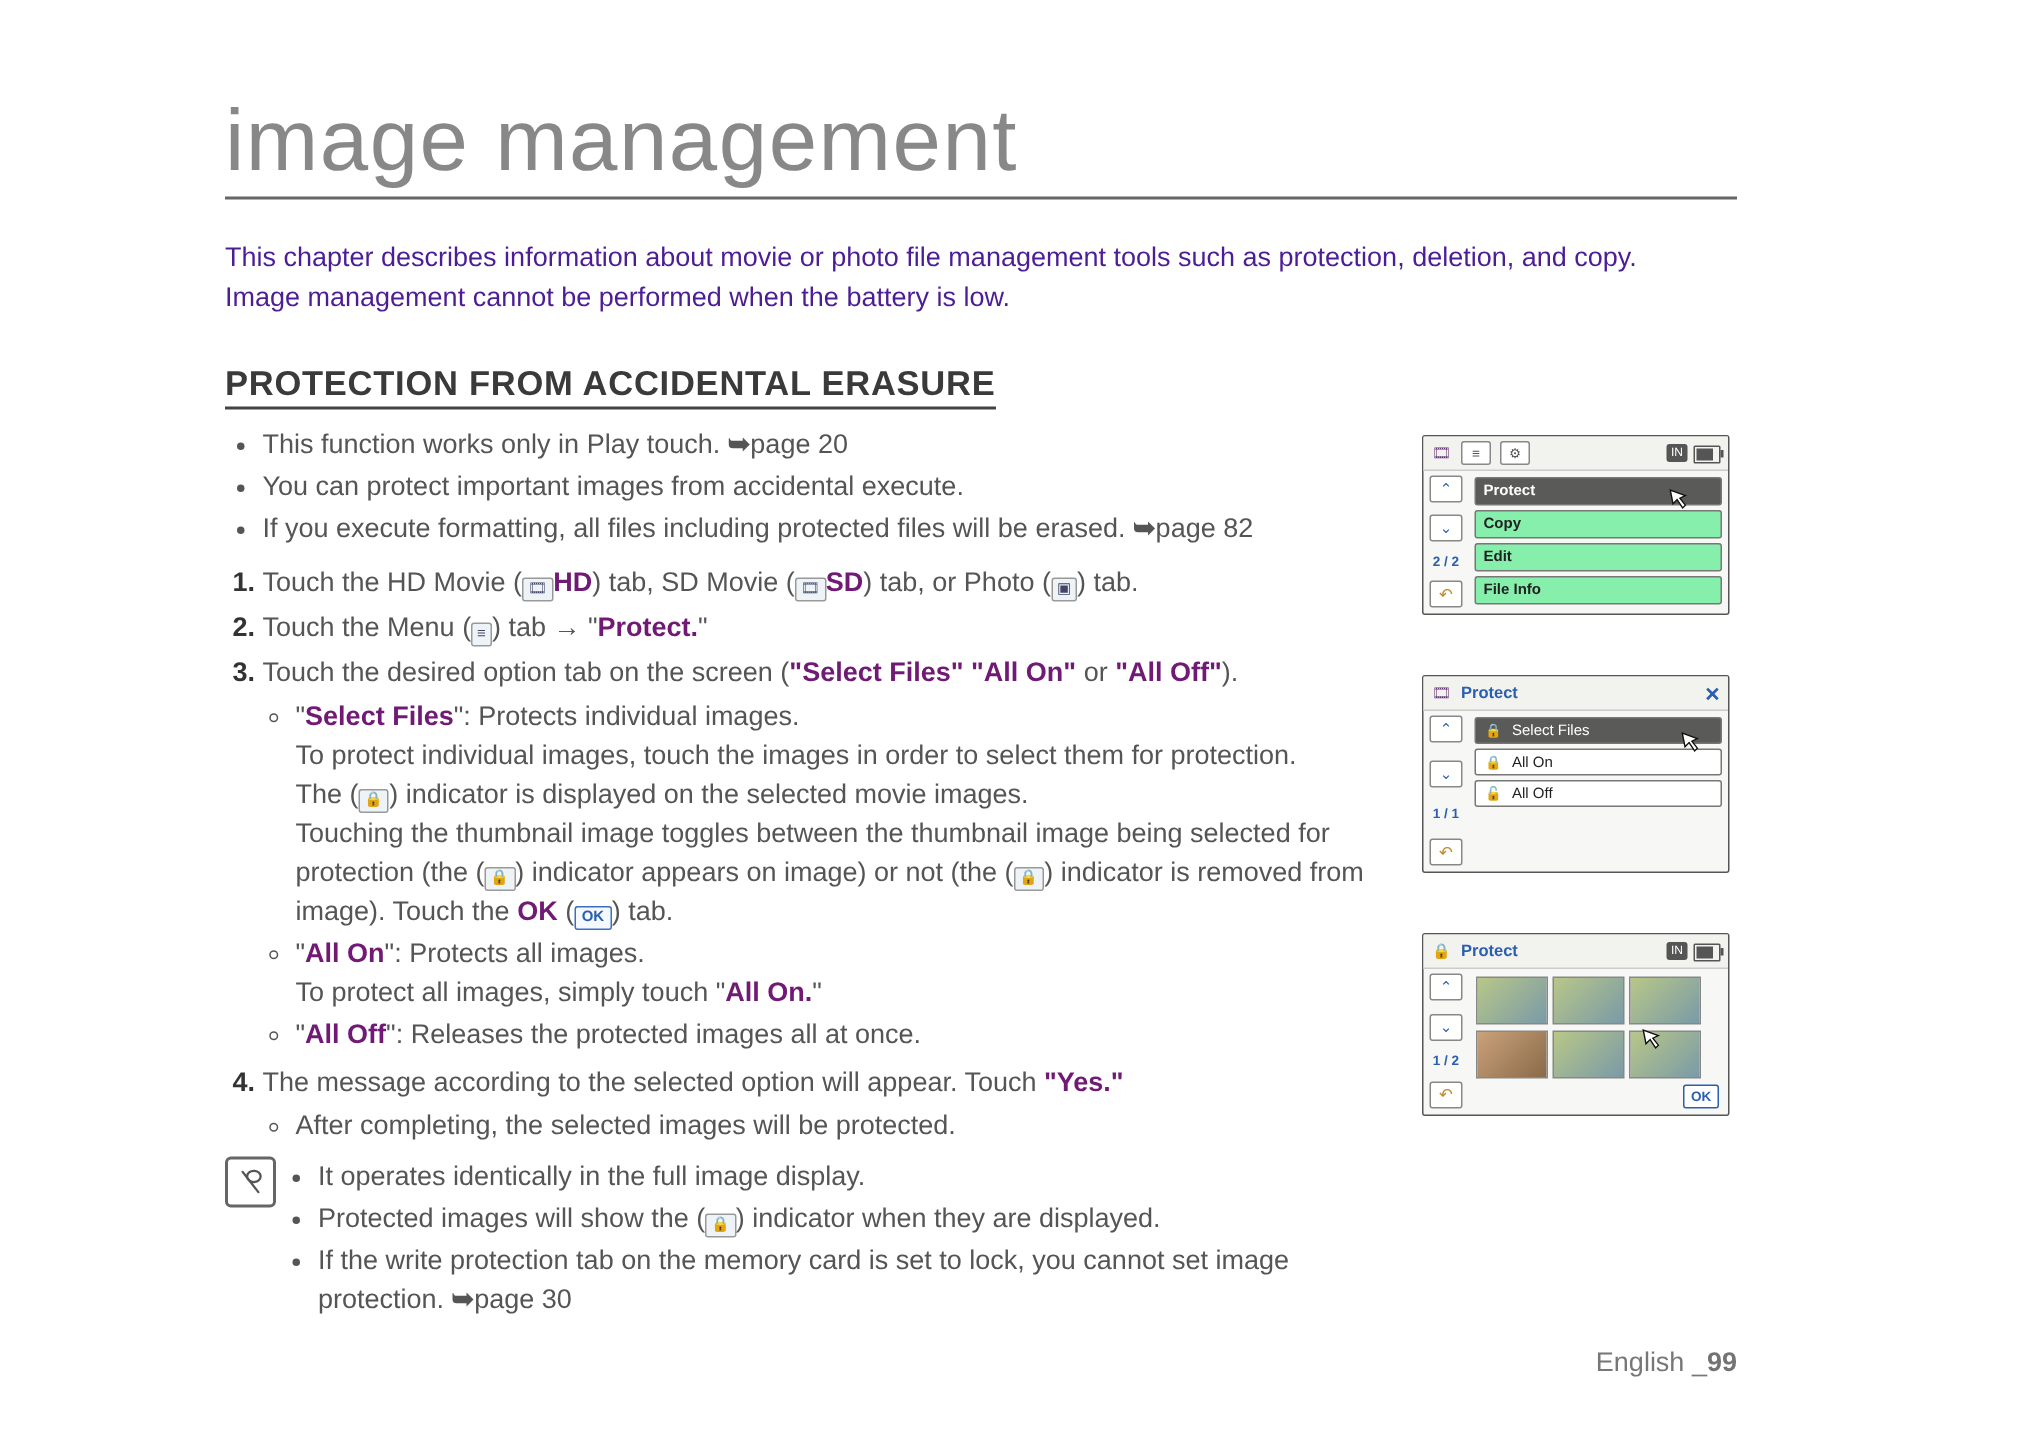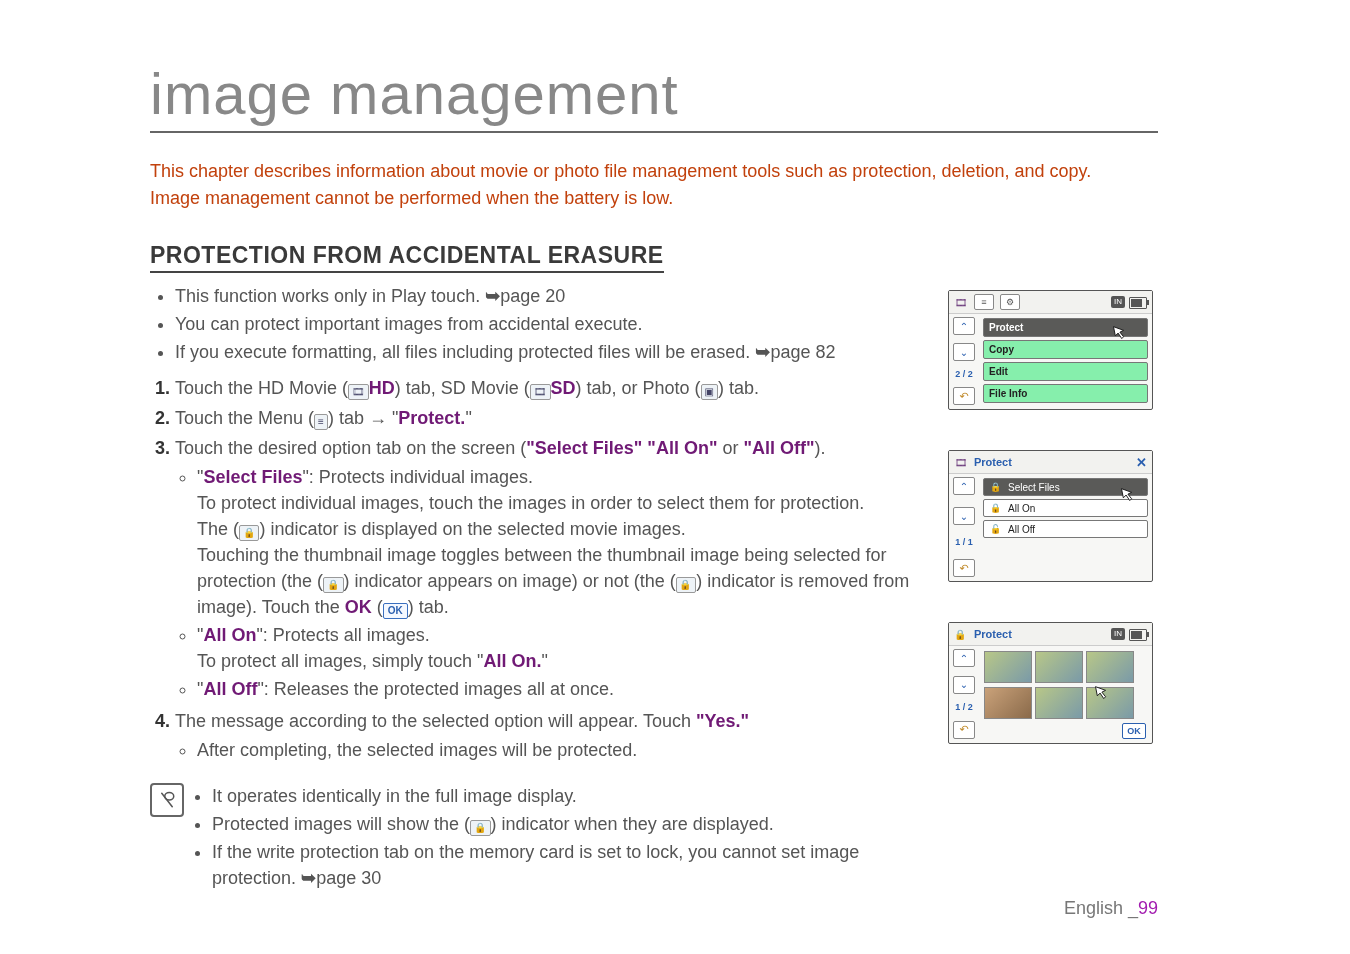--- a/index.html
+++ b/index.html
@@ -26,21 +26,21 @@
     border-bottom: 2px solid #666;
     display: inline-block;
     width: 100%;
     padding-bottom: 4px;
     letter-spacing: 1px;
   }
   .intro {
     margin-top: 25px;
     font-size: 18px;
     line-height: 1.5;
-    color: #c2410c;
+    color: #4c1d95;
   }
   .sec-title {
     margin-top: 30px;
     font-size: 23px;
     font-weight: bold;
     color: #3a3a3a;
     border-bottom: 2px solid #444;
     display: inline-block;
     padding-bottom: 2px;
     letter-spacing: 0.5px;
@@ -89,21 +89,21 @@
     background: #f4f8ff;
     font-size: 10px;
     font-weight: bold;
     padding: 0 4px;
     color: #2a5faf;
     line-height: 14px;
     height: 14px;
   }
   .note-box {
     display: flex;
-    margin-top: 20px;
+    margin-top: 8px;
     gap: 10px;
   }
   .note-icon {
     width: 30px; height: 30px;
     border: 2px solid #666;
     border-radius: 4px;
     display:flex; align-items:center; justify-content:center;
     font-size:18px; color:#555; font-style: italic; font-weight:bold;
     flex-shrink: 0;
   }
@@ -235,21 +235,21 @@
     background:#fff; color:#2a5faf;
     font-size:9px; font-weight:bold;
     width:22px; height:14px;
     display:flex; align-items:center; justify-content:center;
   }
   .footer {
     position:absolute;
     right:150px; bottom:35px;
     font-size:18px; color:#777;
   }
-  .footer .pn { font-weight:normal; color:#a21caf; }
+  .footer .pn { font-weight:bold; color:#737373; }
 
   .s1 { height: 118px; }
   .s2 { height: 130px; }
   .s3 { height: 120px; }
 
   .status-right { margin-left:auto; display:flex; gap:4px; }
   .status-badge {
     background:#555; color:#fff; font-size:8px;
     border-radius:2px; padding:0 3px; height:12px;
     display:flex; align-items:center;

